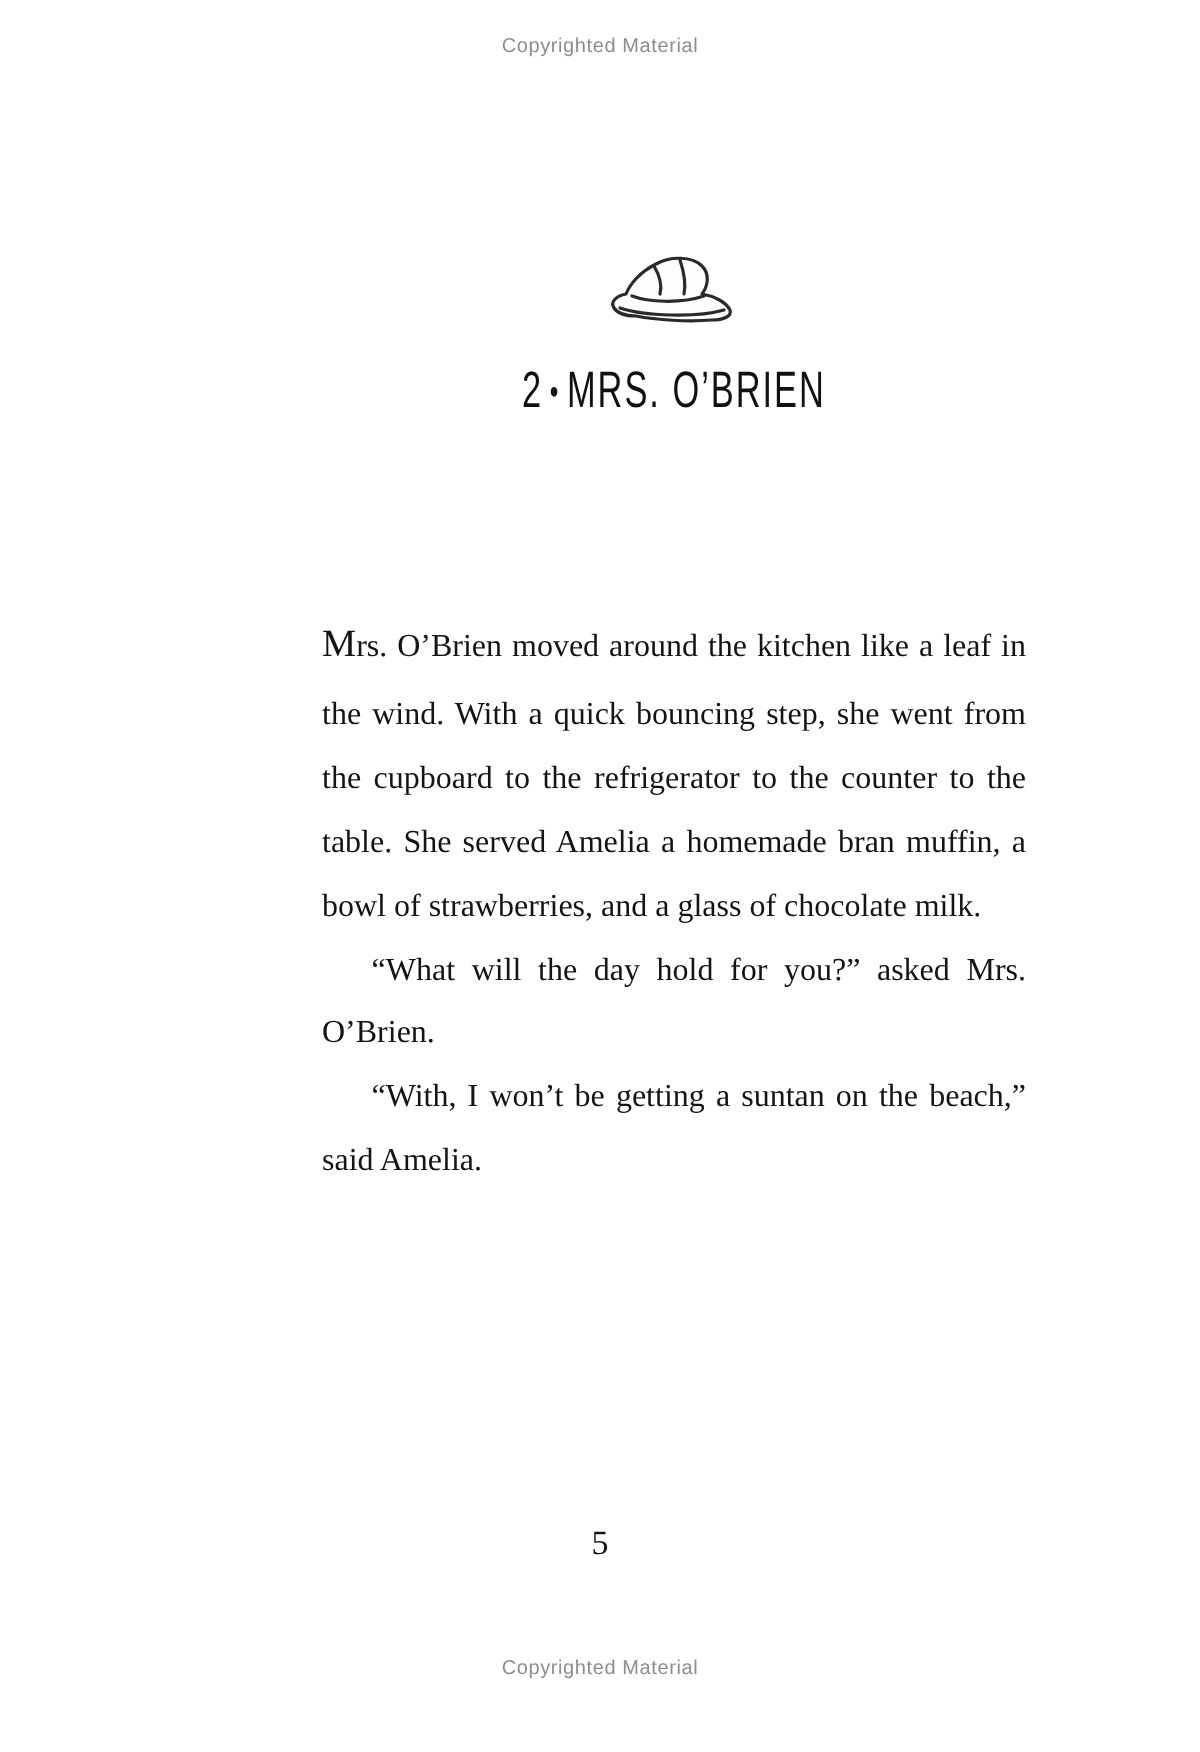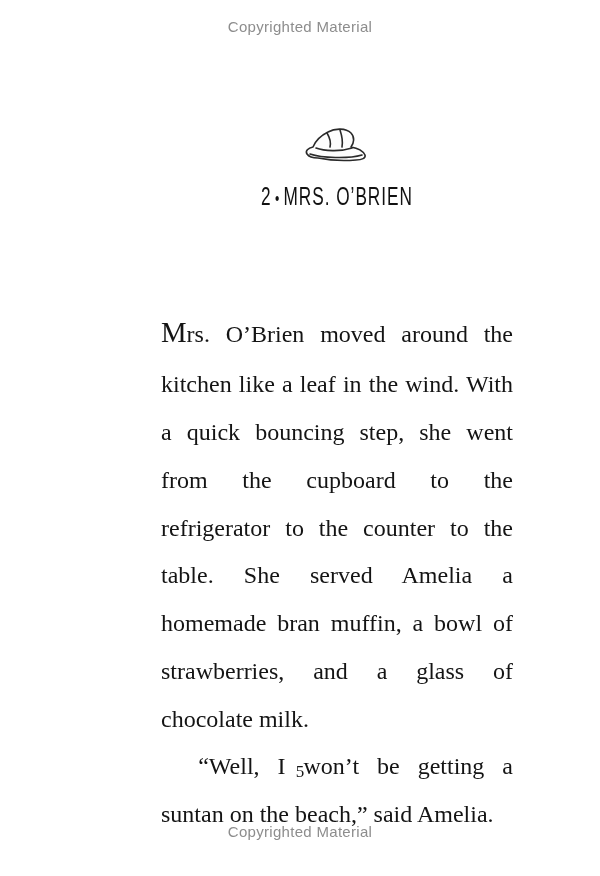--- a/index.html
+++ b/index.html
@@ -20,21 +20,21 @@
     height: 876px;
     position: relative;
     background: #ffffff;
   }
   .watermark {
     position: absolute;
     left: 0;
     width: 100%;
     text-align: center;
     font-family: "Liberation Sans", sans-serif;
-    font-size: 15px;
+    font-size: 10px;
     letter-spacing: 0.3px;
     color: #8d8d8d;
   }
   .watermark-top { top: 18px; }
   .watermark-bottom { bottom: 36px; }
 
   .content {
     position: absolute;
     left: 133px;
     top: 120px;
@@ -62,21 +62,21 @@
     white-space: nowrap;
   }
   .chapter-heading .dot {
     font-size: 15px;
     vertical-align: middle;
     padding: 0 4px;
   }
 
   .body-text {
     margin-top: 96px;
-    font-size: 24px;
+    font-size: 16px;
     line-height: 1.99;
     text-align: justify;
     text-justify: inter-word;
     color: #141414;
   }
   .body-text p {
     margin: 0;
     text-indent: 1.55em;
   }
   .body-text p.first {
@@ -114,21 +114,22 @@
         <path d="M16 34 C28 38 54 39 68 35"></path>
       </g>
     </svg>
 
     <h1 class="chapter-heading">
       <span>2</span><span class="dot">•</span><span>MRS. O’BRIEN</span>
     </h1>
 
     <div class="body-text">
       <p class="first"><span class="dropcapish">M</span><span>rs. O’Brien moved around the kitchen like a leaf in the wind. With a quick bouncing step, she went from the cupboard to the refrigerator to the counter to the table. She served Amelia a homemade bran muffin, a bowl of strawberries, and a glass of chocolate milk.</span></p>
-      <p>“Well, I won’t be getting a suntan on the beach,” said Amelia.</p>
+      <p>“What will the day hold for you?” asked Mrs. O’Brien.</p>
+      <p>“With, I won’t be getting a suntan on the beach,” said Amelia.</p>
     </div>
 
   </div>
 
   <div class="folio">5</div>
 
   <div class="watermark watermark-bottom">Copyrighted Material</div>
 
 </div>
 

